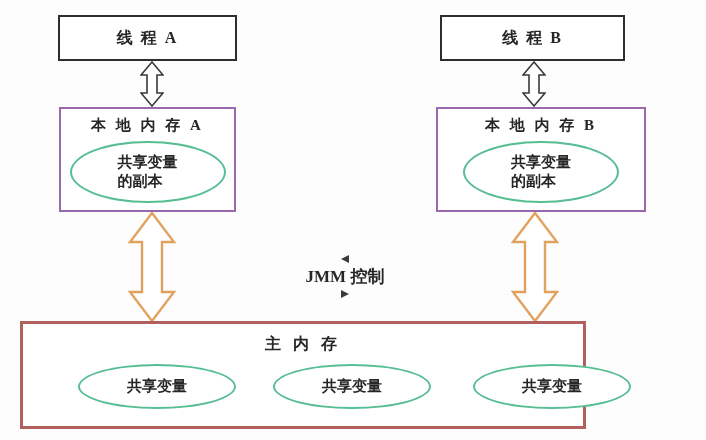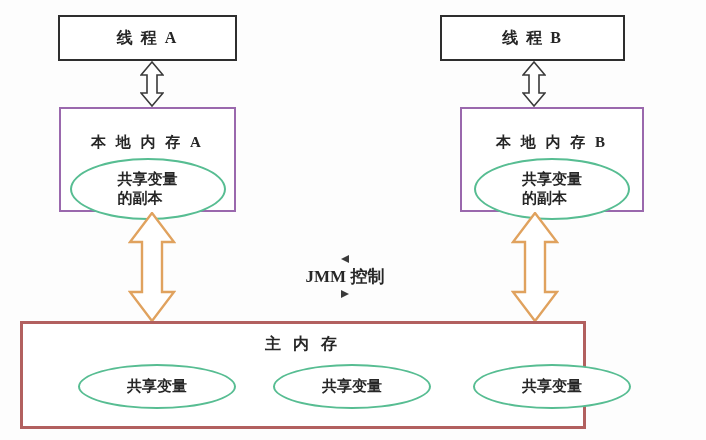--- a/index.html
+++ b/index.html
@@ -12,22 +12,22 @@
 
   
   .thread-box { border:2px solid #2e2e2e; display:flex; align-items:center; justify-content:center; }
   #thread-a { left:58px; top:15px; width:179px; height:46px; }
   #thread-b { left:440px; top:15px; width:185px; height:46px; }
   .thread-label { font-size:16px; font-weight:bold; letter-spacing:2px; }
 
   
   .localmem-box { border:2px solid #9a68ad; }
   #localmem-a { left:59px; top:107px; width:177px; height:105px; }
-  #localmem-b { left:460px; top:107px; width:184px; height:105px; }
-  .localmem-label { text-align:center; margin-top:24px; font-size:15px; font-weight:bold; letter-spacing:3px;font-family:Liberation Serif, serif; }
+  #localmem-b { left:436px; top:107px; width:210px; height:105px; }
+  .localmem-label { text-align:center; margin-top:7px; font-size:15px; font-weight:bold; letter-spacing:3px;font-family:Liberation Serif, serif; }
   .copy-ellipse {
     width:156px; height:62px; margin:6px auto 0; border:2px solid #57bd92;
     border-radius:50%; display:flex; align-items:center; justify-content:center;
     box-sizing:border-box; background:#fff;
   }
   .copy-text { font-size:15px; font-weight:bold; line-height:1.3; text-align:left; }
 
   
   .arrow { position:absolute; }
   #black-arrow-a { left:140px; top:61px; }

